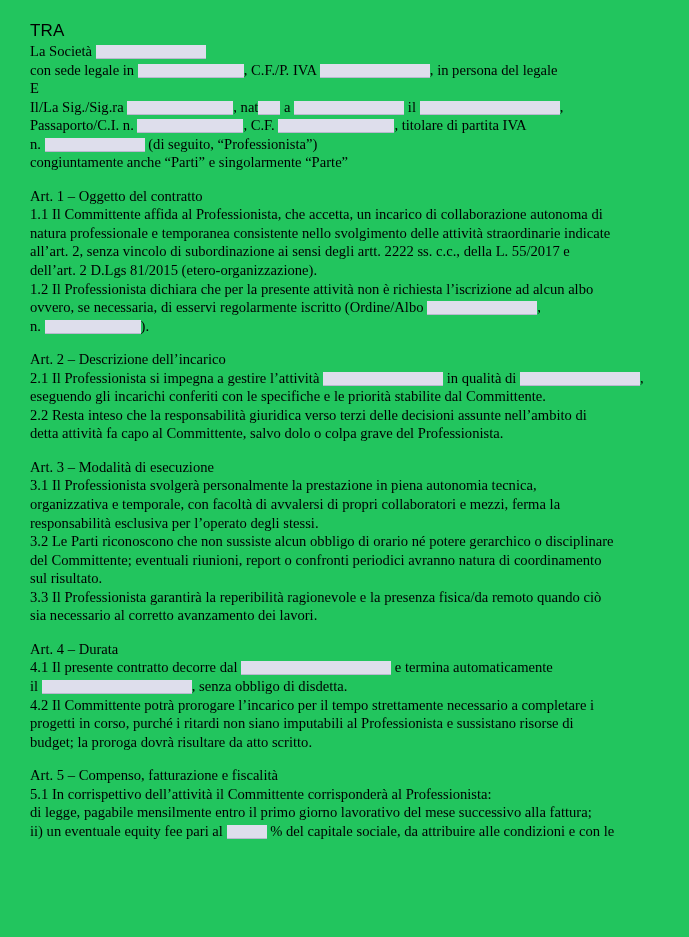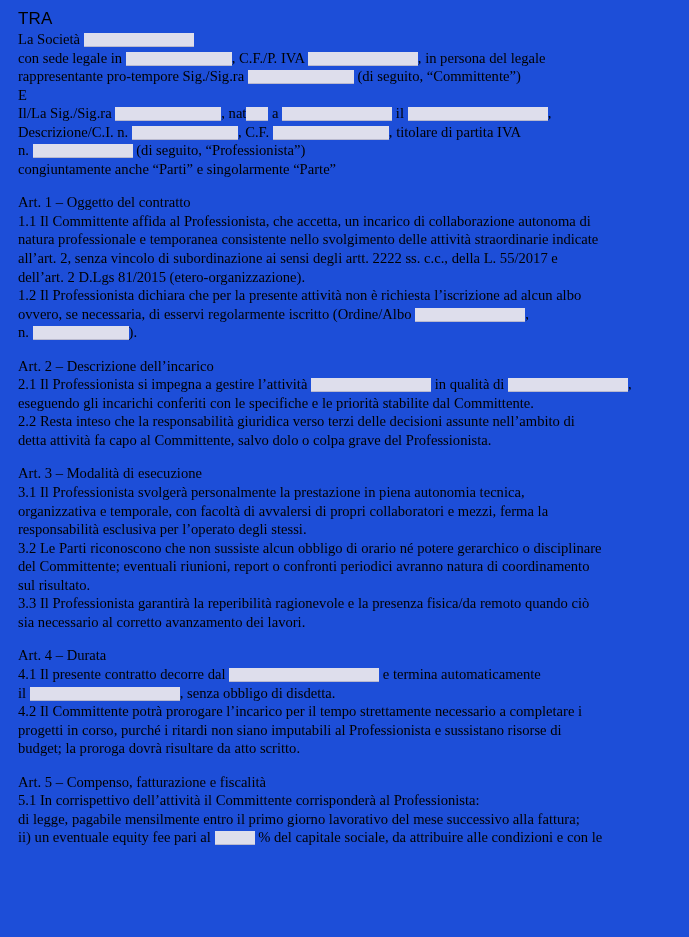--- a/index.html
+++ b/index.html
@@ -13,23 +13,23 @@
     height: 937px;
     overflow: hidden;
     font-family: "Liberation Serif", "DejaVu Serif", serif;
     color: #000000;
   }
 
   .page {
     position: relative;
     width: 689px;
     height: 937px;
-    padding: 0;
+    padding: 12px;
     box-sizing: border-box;
-    background: #1d4ed8;
+    background: #22c55e;
   }
 
   .doc-body {
     padding: 9px 14px 0 18px;
   }
 
   .doc-title {
     font-family: "Liberation Sans", "DejaVu Sans", sans-serif;
     font-size: 17px;
     line-height: 20px;
@@ -83,27 +83,26 @@
   <div class="doc-body">
 
     <div class="doc-title">TRA</div>
 
     <div class="block">
 
       <div class="line"><span class="txt">La Società </span><span class="field f-w110"></span></div>
 
       <div class="line"><span class="txt">con sede legale in </span><span class="field f-w106"></span><span class="txt">, C.F./P. IVA </span><span class="field f-w110"></span><span class="txt">, in persona del legale</span></div>
 
-      <div class="line"><span class="txt">rappresentante pro-tempore Sig./Sig.ra </span><span class="field f-w106"></span><span class="txt"> (di seguito, “Committente”)</span></div>
 
       <div class="line">E</div>
 
       <div class="line"><span class="txt">Il/La Sig./Sig.ra </span><span class="field f-w106"></span><span class="txt">, nat</span><span class="field f-w22"></span><span class="txt"> a </span><span class="field f-w110"></span><span class="txt"> il </span><span class="field f-w140"></span><span class="txt">,</span></div>
 
-      <div class="line"><span class="txt">Descrizione/C.I. n. </span><span class="field f-w106"></span><span class="txt">, C.F. </span><span class="field f-w116"></span><span class="txt">, titolare di partita IVA</span></div>
+      <div class="line"><span class="txt">Passaporto/C.I. n. </span><span class="field f-w106"></span><span class="txt">, C.F. </span><span class="field f-w116"></span><span class="txt">, titolare di partita IVA</span></div>
 
       <div class="line"><span class="txt">n. </span><span class="field f-w100"></span><span class="txt"> (di seguito, “Professionista”)</span></div>
 
       <div class="line">congiuntamente anche “Parti” e singolarmente “Parte”</div>
     </div>
 
     <div class="spacer-md"></div>
 
     <div class="block">
       <div class="line">Art. 1 – Oggetto del contratto</div>

